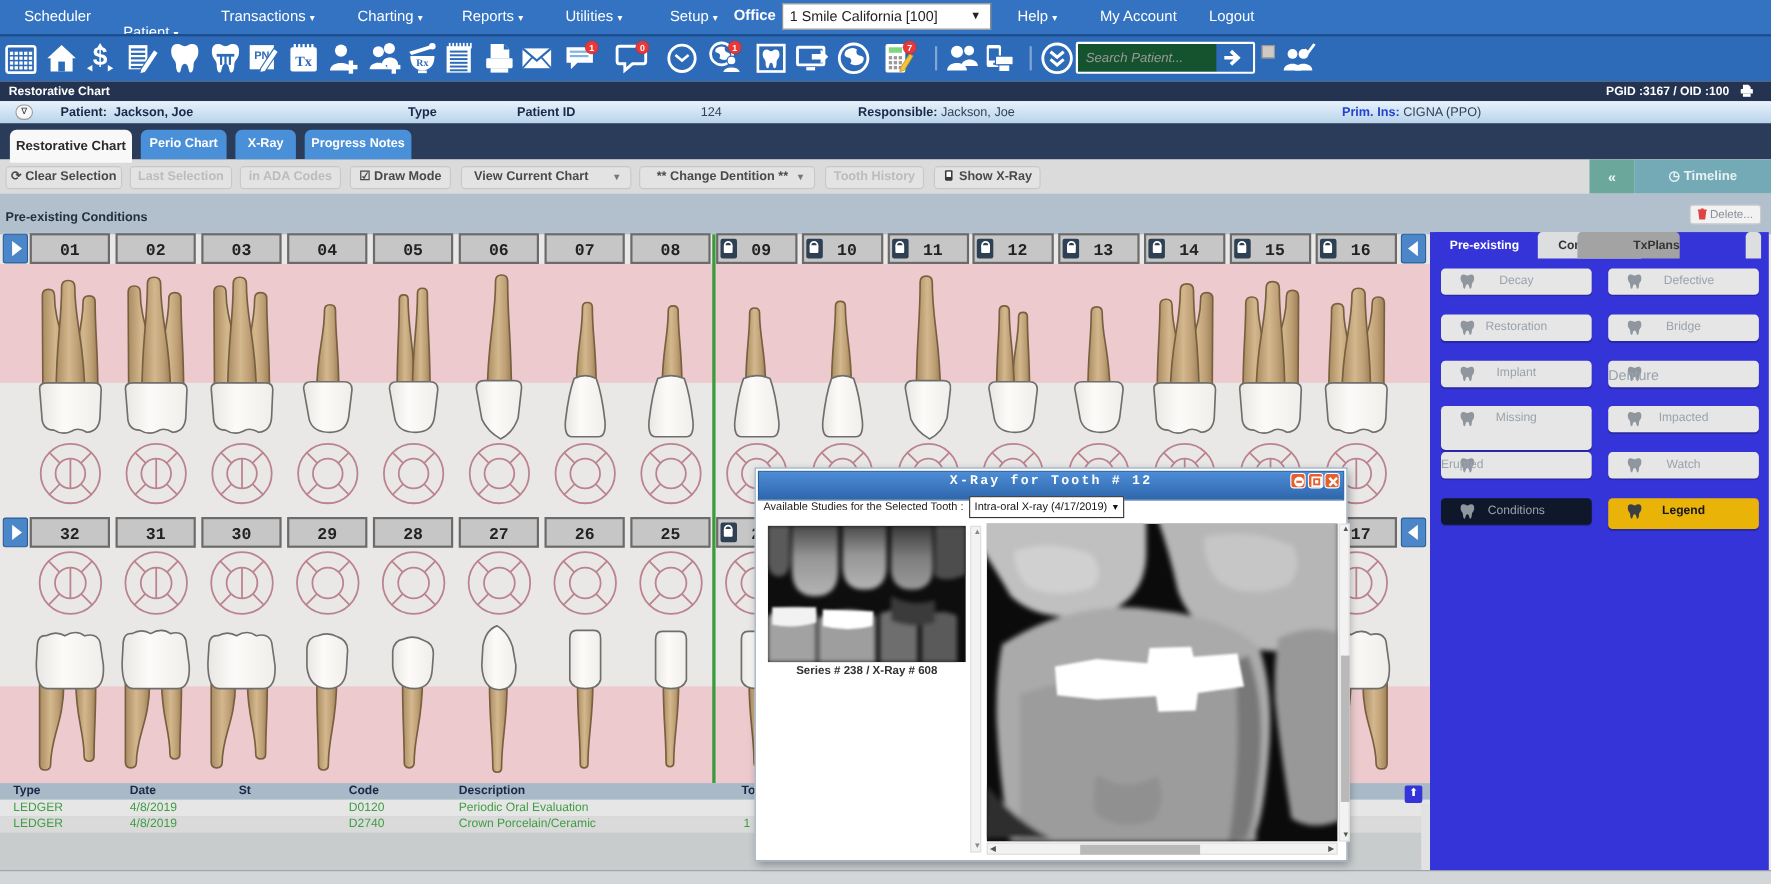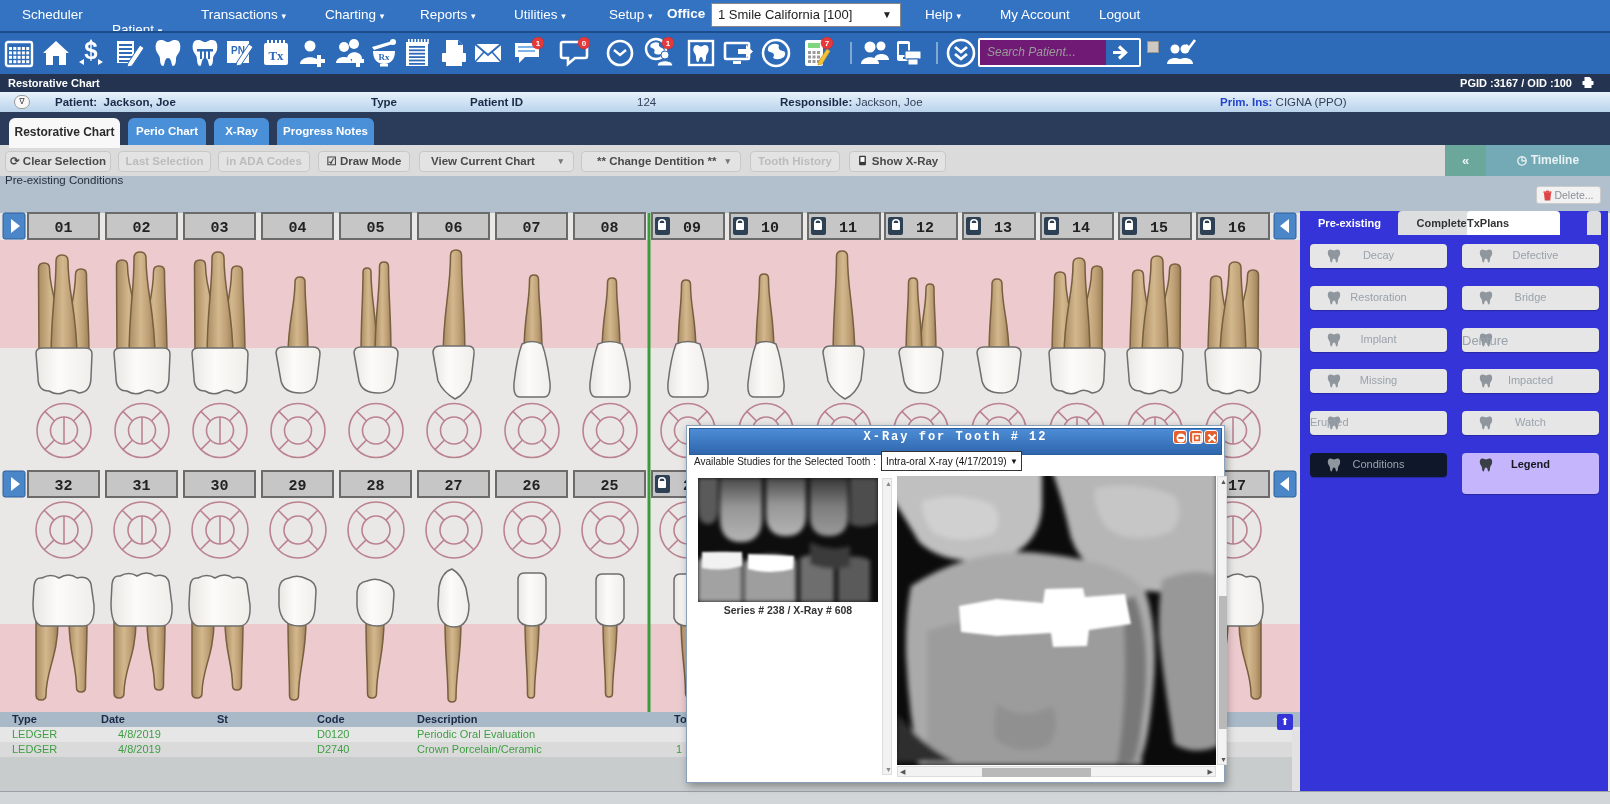--- a/index.html
+++ b/index.html
@@ -207,21 +207,21 @@
 <svg width="32" height="32" viewBox="0 0 32 32" style="position:absolute;left:1165px;top:37px">
     <circle cx="10" cy="12" r="4.5" fill="#ffffff"></circle>
     <circle cx="20" cy="12" r="4.5" fill="#ffffff"></circle>
     <path d="M2 27 C2 19 18 19 18 27 Z" fill="#ffffff"></path>
     <path d="M12 27 C12 19 28 19 28 27 Z" fill="#ffffff"></path>
     <path d="M21 8 L24 11 L30 3" fill="none" stroke="#ffffff" stroke-width="2.6"></path>
   </svg>
 <div style="position:absolute;left:850px;top:42px;width:2px;height:22px;background:#7fa8d4"></div>
 <div style="position:absolute;left:936px;top:42px;width:2px;height:22px;background:#7fa8d4"></div>
 <div style="position:absolute;left:978px;top:38px;width:163px;height:29px;border:2px solid #fff;border-radius:2px;display:flex">
-    <div style="flex:1;background:#701a75;color:#9a9a9a;font-style:italic;font-size:12px;line-height:25px;padding-left:7px">Search Patient...</div>
+    <div style="flex:1;background:#14532d;color:#9a9a9a;font-style:italic;font-size:12px;line-height:25px;padding-left:7px">Search Patient...</div>
     <div style="width:33px;background:#2d6ab8;position:relative"><svg width="33" height="25" viewBox="0 0 33 25">
         <path d="M7 12.5 h12 M13 6.5 L19.5 12.5 L13 18.5" stroke="#fff" stroke-width="3.2" fill="none"></path>
       </svg></div>
   </div>
 <div style="position:absolute;left:1147px;top:41px;width:12px;height:12px;background:#cfc9c3;border:1px solid #9a948e"></div>
 <div class="abs" style="left:0;top:74px;width:1610px;height:18px;background:#243450">
     <div class="abs" style="left:8px;top:3px;color:#fff;font-size:11px;font-weight:bold">Restorative Chart</div>
     <div class="abs" style="right:38px;top:3px;color:#fff;font-size:11px;font-weight:bold">PGID :3167 / OID :100</div>
     <svg width="16" height="14" viewBox="0 0 32 28" style="position:absolute;right:14px;top:2px">
       <path d="M9 2 h10 l4 4 v4 h-14 Z" fill="#fff"></path>
@@ -251,21 +251,21 @@
 <div class="abs" style="left:419px;top:151px;width:155px;height:21px;background:#e3e3e3;border:1px solid #c8c8c8;border-radius:4px;font-size:11.5px;font-weight:bold;color:#4a4a4a;line-height:19px;padding-left:11px">View Current Chart<span style="position:absolute;right:10px;font-size:9px;color:#777">▾</span></div>
 <div class="abs" style="left:581px;top:151px;width:160px;height:21px;background:#e3e3e3;border:1px solid #c8c8c8;border-radius:4px;font-size:11.5px;font-weight:bold;color:#4a4a4a;line-height:19px;padding-left:15px">** Change Dentition **<span style="position:absolute;right:10px;font-size:9px;color:#777">▾</span></div>
 <div class="abs" style="left:750px;top:151px;width:90px;height:21px;background:#e3e3e3;border:1px solid #c8c8c8;border-radius:4px;text-align:center;line-height:19px;font-size:11.5px;font-weight:bold;color:#bcbcbc">Tooth History</div>
 <div class="abs" style="left:849px;top:151px;width:97px;height:21px;background:#e3e3e3;border:1px solid #c8c8c8;border-radius:4px;text-align:center;line-height:19px;font-size:11.5px;font-weight:bold;color:#4a4a4a"><svg width="11" height="11" viewBox="0 0 32 32" style="vertical-align:-1px;margin-right:4px">
       <rect x="6" y="2" width="20" height="28" rx="3" fill="#3a3a3a"></rect>
       <rect x="10" y="6" width="12" height="14" fill="#fff"></rect>
     </svg>Show X-Ray</div>
 <div class="abs" style="left:1445px;top:145px;width:41px;height:31px;background:#6ba89b;color:#eef6f3;text-align:center;line-height:31px;font-size:13px;font-weight:bold">«</div>
 <div class="abs" style="left:1486px;top:145px;width:124px;height:31px;background:#74aab6;color:#e8f2f4;font-size:12px;font-weight:bold;line-height:31px;text-align:center">◷ Timeline</div>
 <div class="abs" style="left:0;top:176px;width:1610px;height:37px;background:#b2c0cd"></div>
-<div class="abs" style="left:5px;top:174px;font-size:11.5px;font-weight:normal;color:#24303c">Pre-existing Conditions</div>
+<div class="abs" style="left:5px;top:192px;font-size:11.5px;font-weight:bold;color:#24303c">Pre-existing Conditions</div>
 <div class="abs" style="left:1536px;top:186px;width:65px;height:18px;background:#f2f2f2;border:1px solid #ccc;border-radius:3px;font-size:10.5px;color:#8a9097;line-height:16px;text-align:center"><svg width="9" height="11" viewBox="0 0 20 24" style="vertical-align:-2px;margin-right:2px">
       <path d="M2 6 h16 l-2 17 h-12 Z" fill="#e04343"></path>
       <rect x="1" y="3" width="18" height="3" fill="#e04343"></rect>
       <rect x="7" y="1" width="6" height="3" fill="#e04343"></rect>
     </svg>Delete...</div>
 <svg width="1300" height="501" viewBox="0 211 1300 501" style="position:absolute;left:0;top:211px">
     <defs>
 <linearGradient id="rootg" x1="0" y1="0" x2="1" y2="0">
  <stop offset="0" stop-color="#ab8c62"></stop>
         <stop offset="0.45" stop-color="#d3b78d"></stop>
@@ -691,41 +691,41 @@
     <rect x="1274" y="471" width="22" height="26" rx="2" fill="#4a86c8" stroke="#2c5f9a"></rect>
     <path d="M 1289,477 L 1280,484 L 1289,491 Z" fill="#fff"></path>
     <rect x="647.5" y="213" width="3" height="499" fill="#3c9b3c"></rect>
   </svg>
 <div class="abs" style="left:0;top:712px;width:1300px;height:79px;background:#c9cccd">
     <div class="abs" style="left:0;top:0;width:1300px;height:15px;background:#a9b9c7"></div>
     <div class="abs" style="left:0;top:15px;width:1300px;height:15px;background:#e6e6e6"></div>
     <div class="abs" style="left:0;top:30px;width:1300px;height:15px;background:#dadada"></div>
   </div>
 <div class="abs" style="left:12px;top:713px;font-size:11px;font-weight:bold;color:#1a2947">Type</div>
-<div class="abs" style="left:101px;top:713px;font-size:11px;font-weight:bold;color:#1a2947">Date</div>
+<div class="abs" style="left:118px;top:713px;font-size:11px;font-weight:bold;color:#1a2947">Date</div>
 <div class="abs" style="left:217px;top:713px;font-size:11px;font-weight:bold;color:#1a2947">St</div>
 <div class="abs" style="left:317px;top:713px;font-size:11px;font-weight:bold;color:#1a2947">Code</div>
 <div class="abs" style="left:417px;top:713px;font-size:11px;font-weight:bold;color:#1a2947">Description</div>
 <div class="abs" style="left:674px;top:713px;font-size:11px;font-weight:bold;color:#1a2947">Tooth</div>
 <div class="abs" style="left:12px;top:728px;font-size:11px;color:#3f9e43">LEDGER</div>
 <div class="abs" style="left:118px;top:728px;font-size:11px;color:#3f9e43">4/8/2019</div>
 <div class="abs" style="left:317px;top:728px;font-size:11px;color:#3f9e43">D0120</div>
 <div class="abs" style="left:417px;top:728px;font-size:11px;color:#3f9e43">Periodic Oral Evaluation</div>
 <div class="abs" style="left:12px;top:743px;font-size:11px;color:#3f9e43">LEDGER</div>
 <div class="abs" style="left:118px;top:743px;font-size:11px;color:#3f9e43">4/8/2019</div>
 <div class="abs" style="left:317px;top:743px;font-size:11px;color:#3f9e43">D2740</div>
 <div class="abs" style="left:417px;top:743px;font-size:11px;color:#3f9e43">Crown Porcelain/Ceramic</div>
 <div class="abs" style="left:676px;top:743px;font-size:11px;color:#3f9e43">1</div>
 <div class="abs" style="left:1277px;top:714px;width:16px;height:16px;background:#3534d8;border-radius:2px;color:#fff;font-size:10px;text-align:center;line-height:16px">⬆</div>
 <div class="abs" style="left:1292px;top:731px;width:8px;height:60px;background:#e2e2e2"></div>
 <div class="abs" style="left:0;top:791px;width:1610px;height:13px;background:#d3d6d9;border-top:1px solid #9aa0a6"></div>
 <div style="position:absolute;left:1300px;top:211px;width:308px;height:580px;background:#3534d8"></div>
 <div style="position:absolute;left:1302px;top:211px;width:95px;height:25px;background:#3534d8;text-align:center;font-size:11px;font-weight:bold;color:#fff;line-height:25px;border-radius:4px 4px 0 0">Pre-existing</div>
 <div style="position:absolute;left:1398px;top:211px;width:94px;height:24px;background:#dcdee0;text-align:center;font-size:11px;font-weight:bold;color:#333;line-height:24px;border-radius:4px 4px 0 0">Completed</div>
-<div style="position:absolute;left:1467px;top:211px;width:93px;height:24px;background:#ffffff;text-align:left;font-size:11px;font-weight:bold;color:#333;line-height:24px;border-radius:4px 4px 0 0">TxPlans</div>
+<div style="position:absolute;left:1434px;top:211px;width:93px;height:24px;background:#a3a3a3;text-align:right;font-size:11px;font-weight:bold;color:#333;line-height:24px;border-radius:4px 4px 0 0">TxPlans</div>
 <div style="position:absolute;left:1587px;top:211px;width:14px;height:24px;background:#dcdee0;border-radius:4px 4px 0 0"></div>
 <div style="position:absolute;left:1310px;top:244px;width:137px;height:24px;background:#e6e6e6;border-radius:4px;box-shadow:0 1px 1px rgba(0,0,0,.25)">
     <div style="position:absolute;left:16px;top:4px"><svg width="16" height="16" viewBox="0 0 32 32">
         <path d="M9 3 C4 3 3 8 4 13 C5 17 8 18 8 22 C8 26 9 29 11 29 C13 29 12 21 16 21 C20 21 19 29 21 29 C23 29 24 26 24 22 C24 18 27 17 28 13 C29 8 28 3 23 3 C19 3 19 5 16 5 C13 5 13 3 9 3 Z" fill="#8f969e"></path>
       </svg></div>
     <div style="position:absolute;left:0;right:0;top:5px;text-align:center;font-size:11px;color:#9aa2ac;font-weight:normal">Decay</div>
   </div>
 <div style="position:absolute;left:1462px;top:244px;width:137px;height:24px;background:#e6e6e6;border-radius:4px;box-shadow:0 1px 1px rgba(0,0,0,.25)">
     <div style="position:absolute;left:16px;top:4px"><svg width="16" height="16" viewBox="0 0 32 32">
         <path d="M9 3 C4 3 3 8 4 13 C5 17 8 18 8 22 C8 26 9 29 11 29 C13 29 12 21 16 21 C20 21 19 29 21 29 C23 29 24 26 24 22 C24 18 27 17 28 13 C29 8 28 3 23 3 C19 3 19 5 16 5 C13 5 13 3 9 3 Z" fill="#8f969e"></path>
@@ -749,21 +749,21 @@
         <path d="M9 3 C4 3 3 8 4 13 C5 17 8 18 8 22 C8 26 9 29 11 29 C13 29 12 21 16 21 C20 21 19 29 21 29 C23 29 24 26 24 22 C24 18 27 17 28 13 C29 8 28 3 23 3 C19 3 19 5 16 5 C13 5 13 3 9 3 Z" fill="#8f969e"></path>
       </svg></div>
     <div style="position:absolute;left:0;right:0;top:5px;text-align:center;font-size:11px;color:#9aa2ac;font-weight:normal">Implant</div>
   </div>
 <div style="position:absolute;left:1462px;top:328px;width:137px;height:24px;background:#e6e6e6;border-radius:4px;box-shadow:0 1px 1px rgba(0,0,0,.25)">
     <div style="position:absolute;left:16px;top:4px"><svg width="16" height="16" viewBox="0 0 32 32">
         <path d="M9 3 C4 3 3 8 4 13 C5 17 8 18 8 22 C8 26 9 29 11 29 C13 29 12 21 16 21 C20 21 19 29 21 29 C23 29 24 26 24 22 C24 18 27 17 28 13 C29 8 28 3 23 3 C19 3 19 5 16 5 C13 5 13 3 9 3 Z" fill="#8f969e"></path>
       </svg></div>
     <div style="position:absolute;left:0;right:0;top:5px;text-align:left;font-size:13px;color:#9aa2ac;font-weight:normal">Denture</div>
   </div>
-<div style="position:absolute;left:1310px;top:369px;width:137px;height:24px;background:#e6e6e6;border-radius:4px;box-shadow:0 1px 1px rgba(0,0,0,.25)">
+<div style="position:absolute;left:1310px;top:369px;width:137px;height:40px;background:#e6e6e6;border-radius:4px;box-shadow:0 1px 1px rgba(0,0,0,.25)">
     <div style="position:absolute;left:16px;top:4px"><svg width="16" height="16" viewBox="0 0 32 32">
         <path d="M9 3 C4 3 3 8 4 13 C5 17 8 18 8 22 C8 26 9 29 11 29 C13 29 12 21 16 21 C20 21 19 29 21 29 C23 29 24 26 24 22 C24 18 27 17 28 13 C29 8 28 3 23 3 C19 3 19 5 16 5 C13 5 13 3 9 3 Z" fill="#8f969e"></path>
       </svg></div>
     <div style="position:absolute;left:0;right:0;top:5px;text-align:center;font-size:11px;color:#9aa2ac;font-weight:normal">Missing</div>
   </div>
 <div style="position:absolute;left:1462px;top:369px;width:137px;height:24px;background:#e6e6e6;border-radius:4px;box-shadow:0 1px 1px rgba(0,0,0,.25)">
     <div style="position:absolute;left:16px;top:4px"><svg width="16" height="16" viewBox="0 0 32 32">
         <path d="M9 3 C4 3 3 8 4 13 C5 17 8 18 8 22 C8 26 9 29 11 29 C13 29 12 21 16 21 C20 21 19 29 21 29 C23 29 24 26 24 22 C24 18 27 17 28 13 C29 8 28 3 23 3 C19 3 19 5 16 5 C13 5 13 3 9 3 Z" fill="#8f969e"></path>
       </svg></div>
     <div style="position:absolute;left:0;right:0;top:5px;text-align:center;font-size:11px;color:#9aa2ac;font-weight:normal">Impacted</div>
@@ -779,21 +779,21 @@
         <path d="M9 3 C4 3 3 8 4 13 C5 17 8 18 8 22 C8 26 9 29 11 29 C13 29 12 21 16 21 C20 21 19 29 21 29 C23 29 24 26 24 22 C24 18 27 17 28 13 C29 8 28 3 23 3 C19 3 19 5 16 5 C13 5 13 3 9 3 Z" fill="#8f969e"></path>
       </svg></div>
     <div style="position:absolute;left:0;right:0;top:5px;text-align:center;font-size:11px;color:#9aa2ac;font-weight:normal">Watch</div>
   </div>
 <div style="position:absolute;left:1310px;top:453px;width:137px;height:24px;background:#0f172a;border-radius:4px;box-shadow:0 1px 1px rgba(0,0,0,.25)">
     <div style="position:absolute;left:16px;top:4px"><svg width="16" height="16" viewBox="0 0 32 32">
         <path d="M9 3 C4 3 3 8 4 13 C5 17 8 18 8 22 C8 26 9 29 11 29 C13 29 12 21 16 21 C20 21 19 29 21 29 C23 29 24 26 24 22 C24 18 27 17 28 13 C29 8 28 3 23 3 C19 3 19 5 16 5 C13 5 13 3 9 3 Z" fill="#8f969e"></path>
       </svg></div>
     <div style="position:absolute;left:0;right:0;top:5px;text-align:center;font-size:11px;color:#9aa2ac;font-weight:normal">Conditions</div>
   </div>
-<div style="position:absolute;left:1462px;top:453px;width:137px;height:41px;background:#c4b5fd;border-radius:4px;box-shadow:0 1px 1px rgba(0,0,0,.25)">
+<div style="position:absolute;left:1462px;top:453px;width:137px;height:28px;background:#eab308;border-radius:4px;box-shadow:0 1px 1px rgba(0,0,0,.25)">
     <div style="position:absolute;left:16px;top:4px"><svg width="16" height="16" viewBox="0 0 32 32">
         <path d="M9 3 C4 3 3 8 4 13 C5 17 8 18 8 22 C8 26 9 29 11 29 C13 29 12 21 16 21 C20 21 19 29 21 29 C23 29 24 26 24 22 C24 18 27 17 28 13 C29 8 28 3 23 3 C19 3 19 5 16 5 C13 5 13 3 9 3 Z" fill="#3a3f45"></path>
       </svg></div>
     <div style="position:absolute;left:0;right:0;top:5px;text-align:center;font-size:11px;color:#15181c;font-weight:bold">Legend</div>
   </div>
 <div style="position:absolute;left:686px;top:425px;width:539px;height:358px;background:#fff;border:1px solid #8aa0b8;box-shadow:2px 3px 8px rgba(0,0,0,.35);z-index:40"></div>
 <div style="position:absolute;z-index:41;left:689px;top:428px;width:533px;height:27px;background:linear-gradient(#4d8dd6,#2e66ac);border:1px solid #2a5d9e;text-align:center;color:#fff;font-family:'Liberation Mono',monospace;font-weight:bold;font-size:12px;letter-spacing:2px;line-height:17px">X-Ray for Tooth # 12</div>
 <div style="position:absolute;z-index:41;left:1173px;top:430px;width:14px;height:14px;background:#e4602e;border:1px solid #fff;border-radius:3px"><svg width="14" height="14" viewBox="0 0 14 14">
       <circle cx="7" cy="7" r="4.5" fill="#fff"></circle>
       <rect x="4.5" y="6" width="5" height="2" fill="#e4602e"></rect>

